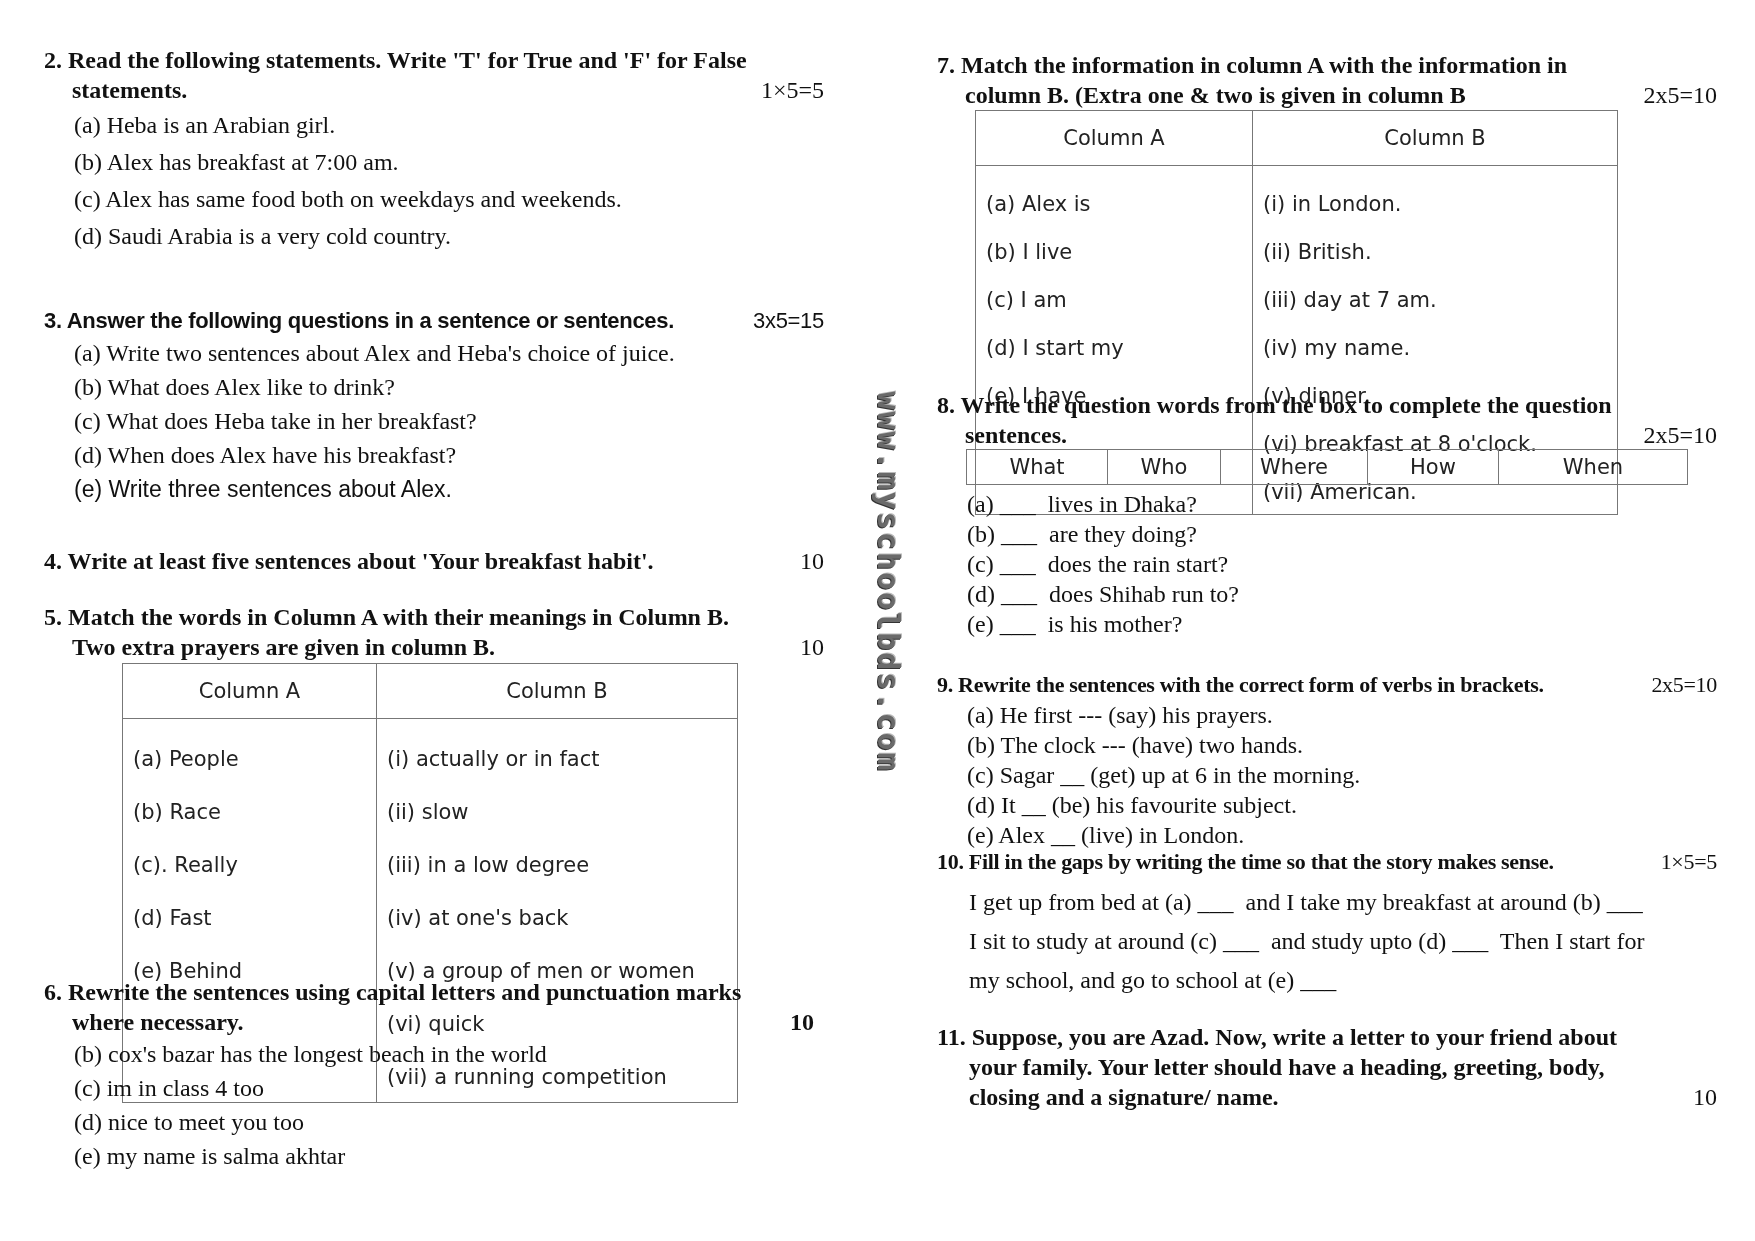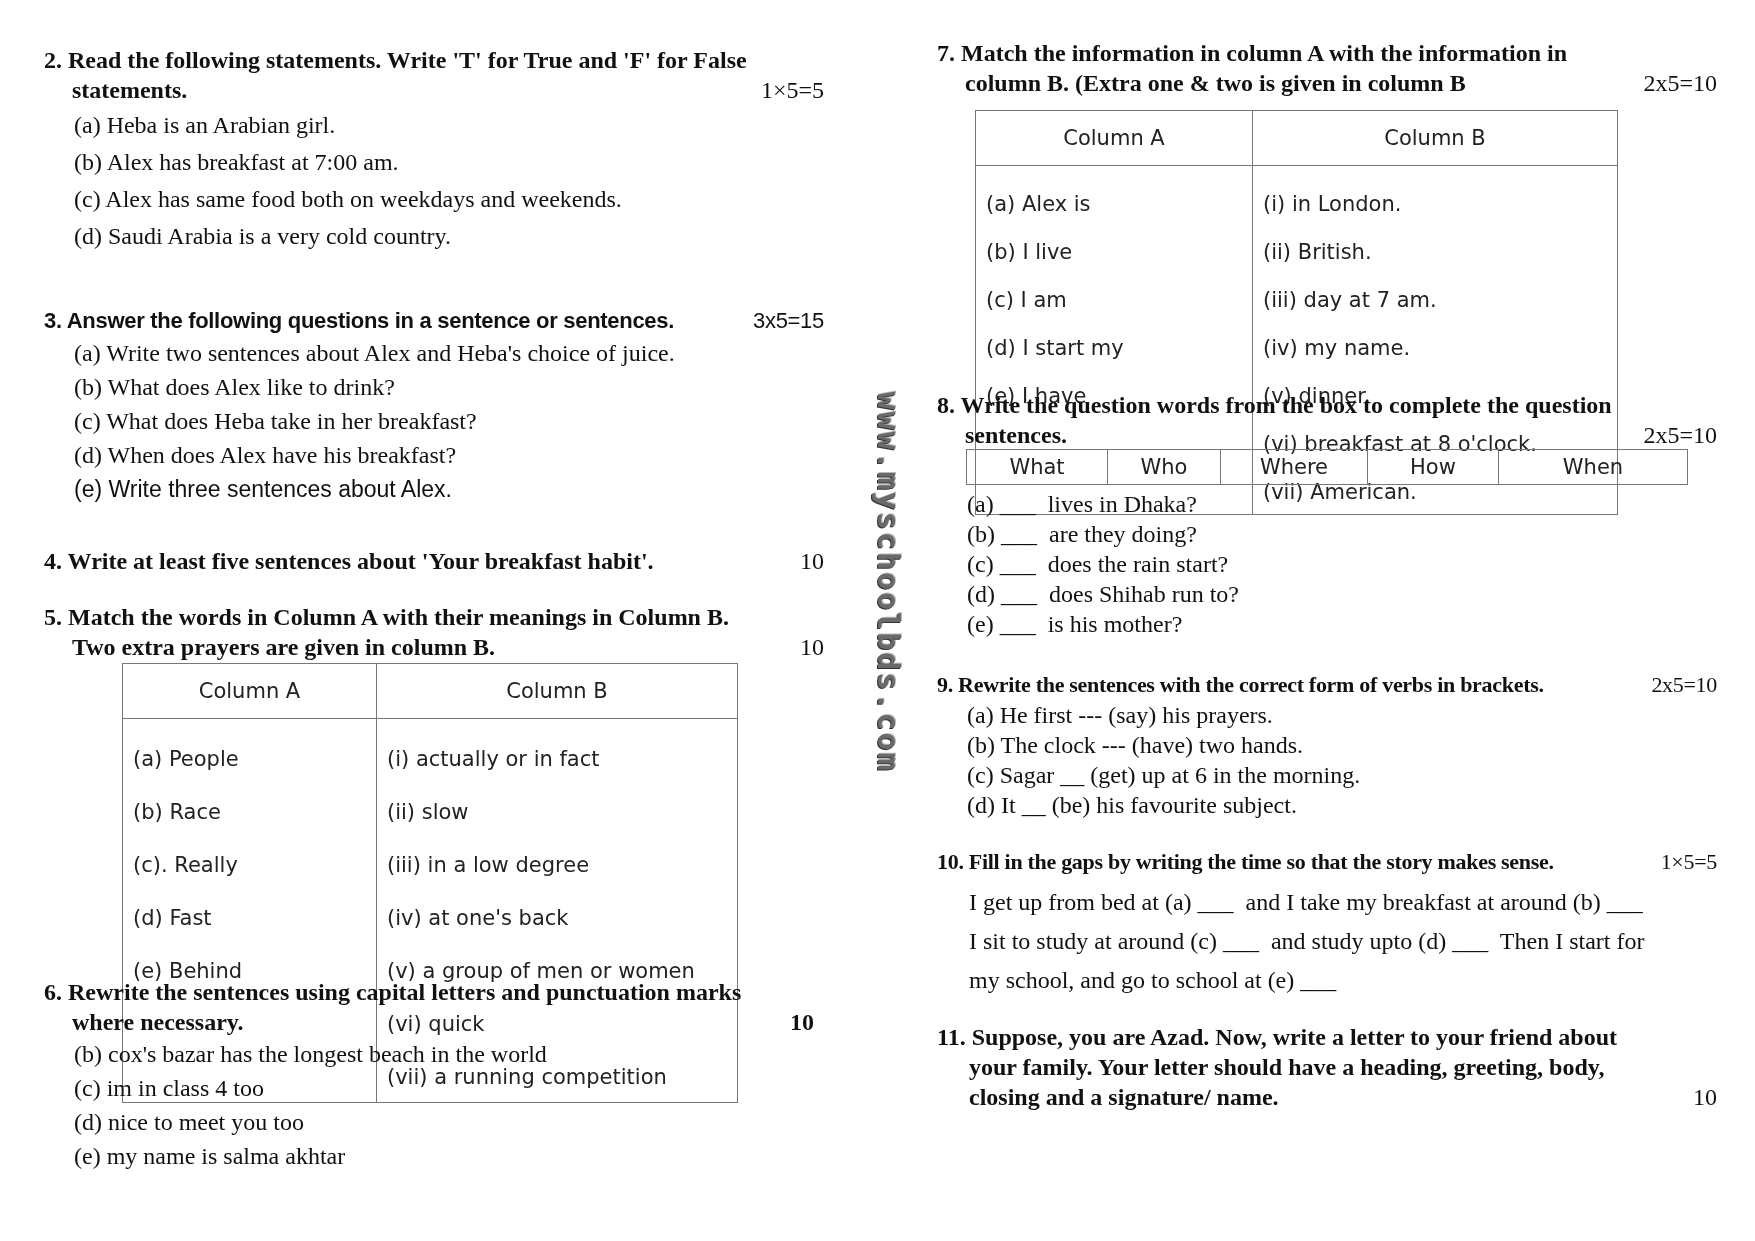--- a/index.html
+++ b/index.html
@@ -128,21 +128,21 @@
     </div>
   </div>
 </div>
 
 <div class="watermark">
   <span>www.myschoolbds.com</span>
 </div>
 
 <div class="col right">
 
-  <div class="q" style="top:38px; left:0; width:780px;">
+  <div class="q" style="top:50px; left:0; width:780px;">
     <div class="qhead">
       <span>7.</span>
       <span>Match the information in column A with the information in</span>
       <span class="cont">column B. (Extra one &amp; two is given in column B</span>
       <span class="marks" style="bottom:0;">2x5=10</span>
     </div>
   </div>
   <table class="match t7" style="top:110px; left:38px; width:643px;">
     <thead>
       <tr>
@@ -203,20 +203,21 @@
     <div class="qhead" style="font-size:22px; letter-spacing:-0.3px;">
       <span>9.</span>
       <span>Rewrite the sentences with the correct form of verbs in brackets.</span>
       <span class="marks" style="top:0; font-size:22px;">2x5=10</span>
     </div>
     <div>
       <div class="item" style="line-height:30px;">(a) He first --- (say) his prayers.</div>
       <div class="item" style="line-height:30px;">(b) The clock --- (have) two hands.</div>
       <div class="item" style="line-height:30px;">(c) Sagar __ (get) up at 6 in the morning.</div>
       <div class="item" style="line-height:30px;">(d) It __ (be) his favourite subject.</div>
+      <div class="item" style="line-height:30px;">(e) Alex __ (live) in London.</div>
     </div>
   </div>
 
   <div class="q" style="top:847px; left:0; width:780px;">
     <div class="qhead" style="font-size:22px; letter-spacing:-0.3px;">
       <span>10.</span>
       <span>Fill in the gaps by writing the time so that the story makes sense.</span>
       <span class="marks" style="top:0; font-size:22px;">1×5=5</span>
     </div>
     <div style="margin-top:6px;">

